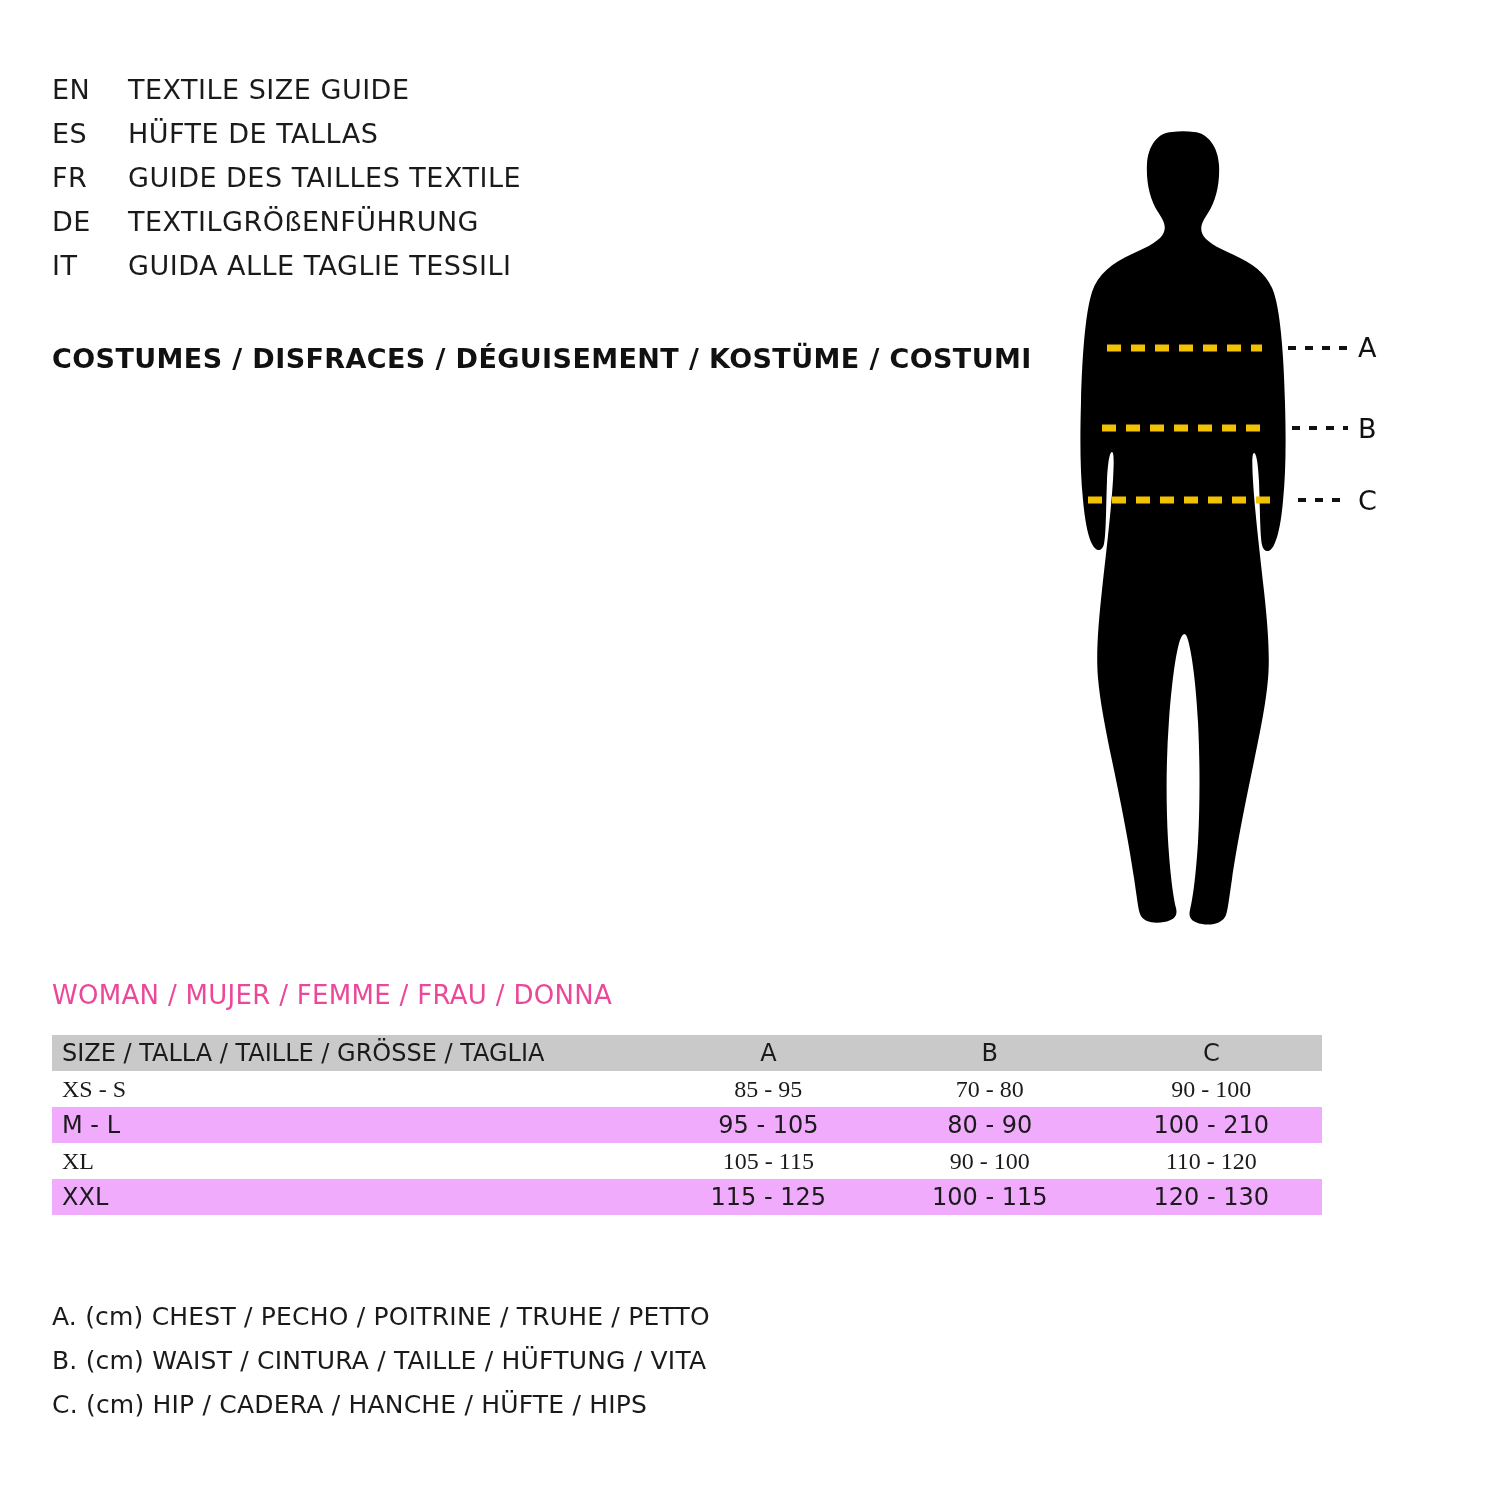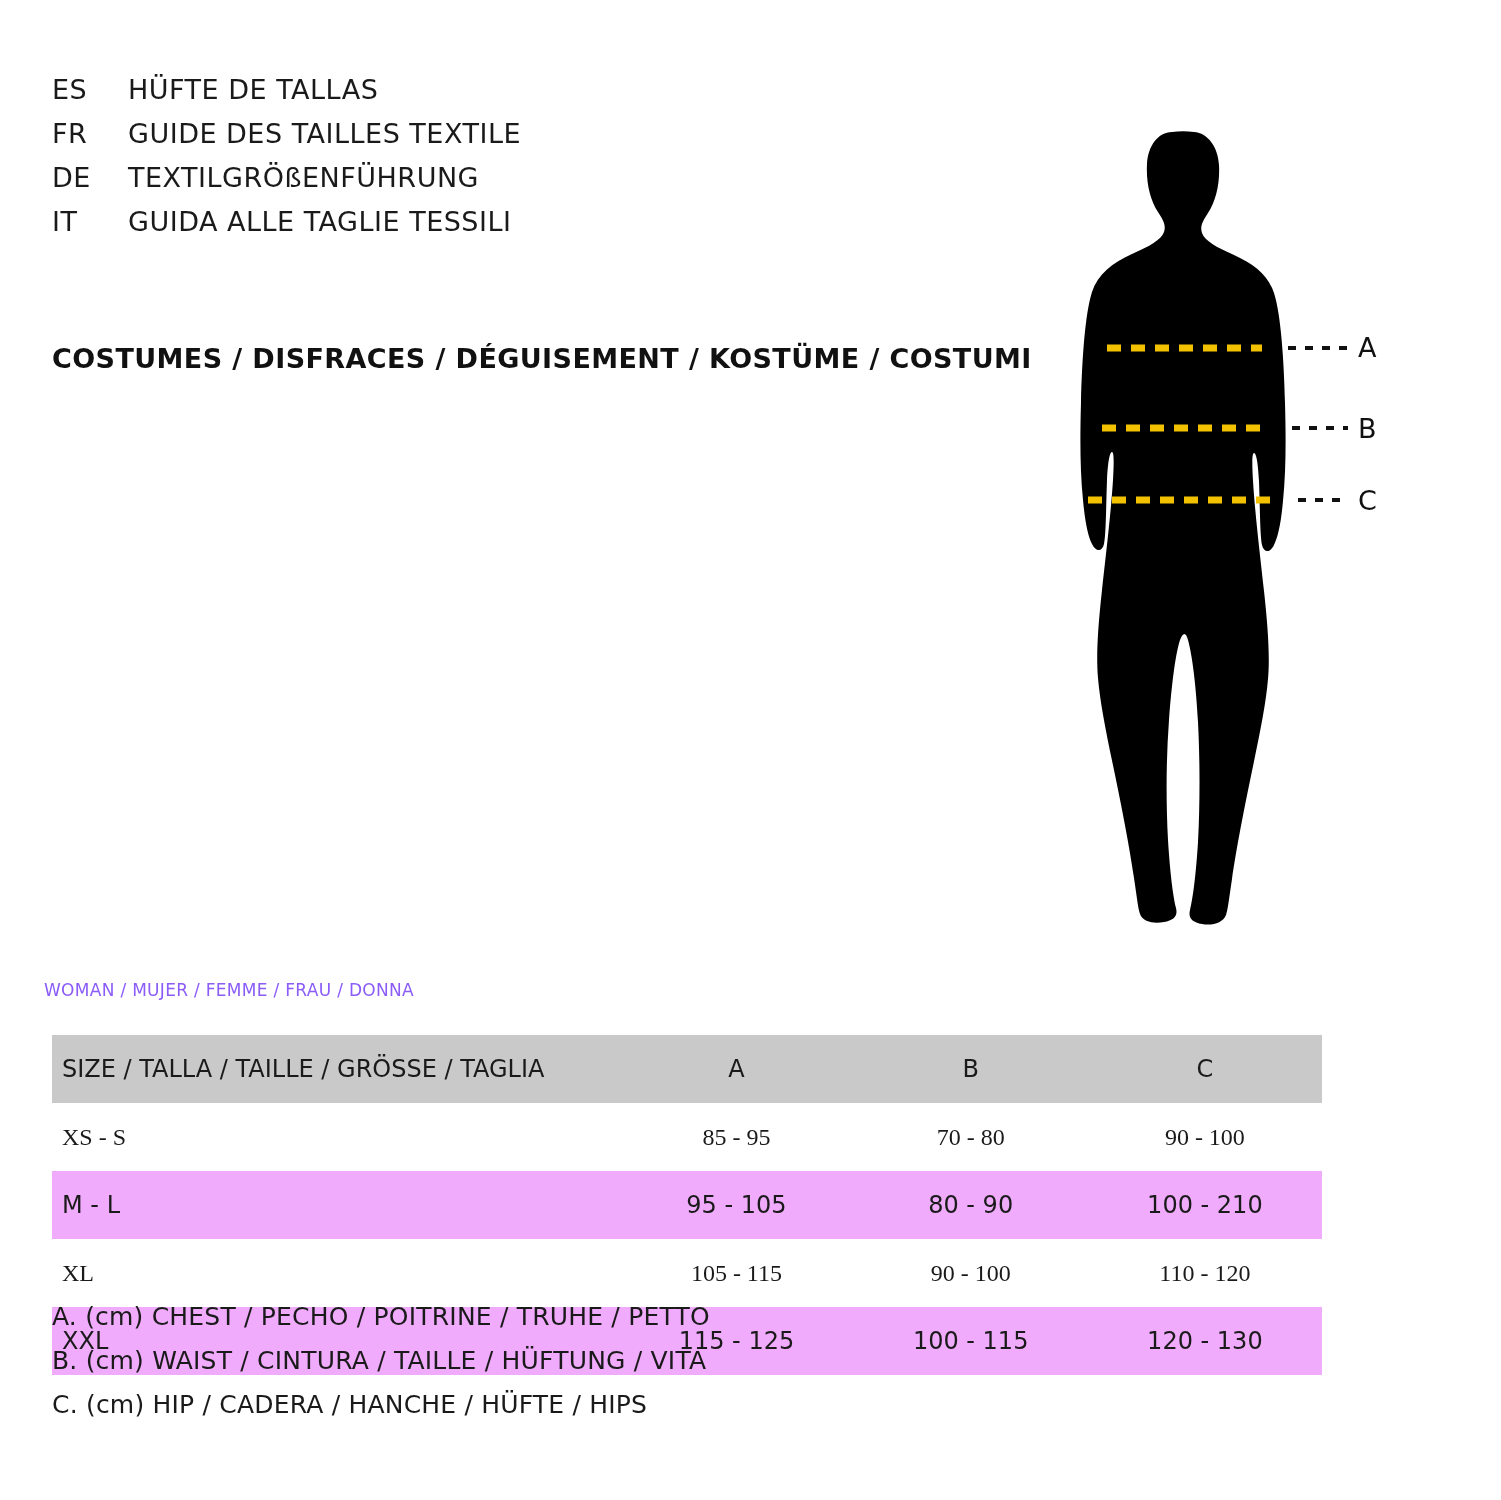--- a/index.html
+++ b/index.html
@@ -69,38 +69,38 @@
     color: #111111;
     font-family: "DejaVu Sans", sans-serif;
   }
   .label-a { left: 318px; top: 272px; }
   .label-b { left: 318px; top: 353px; }
   .label-c { left: 318px; top: 425px; }
 
   
   .table-caption {
     position: absolute;
-    left: 44px;
+    left: 52px;
     top: 980px;
-    font-size: 17px;
+    font-size: 26px;
     letter-spacing: 0.3px;
-    color: #8b5cf6;
+    color: #ec4899;
   }
   table.size-table {
     position: absolute;
     left: 52px;
     top: 1035px;
     width: 1270px;
     border-collapse: collapse;
     font-size: 24px;
     color: #1a1a1a;
   }
   table.size-table th,
   table.size-table td {
-    padding: 16px;
+    padding: 0;
     height: 36px;
     font-weight: normal;
     text-align: center;
     vertical-align: middle;
   }
   table.size-table th.col-size,
   table.size-table td.col-size {
     text-align: left;
     padding-left: 10px;
     width: 600px;
@@ -124,20 +124,24 @@
     letter-spacing: 0.2px;
     color: #1a1a1a;
     height: 44px;
     line-height: 44px;
   }
 </style>
 </head>
 <body>
 
 <div class="lang-block">
+  <div class="lang-row">
+    <span class="lang-code">EN</span>
+    <span class="lang-text">TEXTILE SIZE GUIDE</span>
+  </div>
   <div class="lang-row">
     <span class="lang-code">ES</span>
     <span class="lang-text">HÜFTE DE TALLAS</span>
   </div>
   <div class="lang-row">
     <span class="lang-code">FR</span>
     <span class="lang-text">GUIDE DES TAILLES TEXTILE</span>
   </div>
   <div class="lang-row">
     <span class="lang-code">DE</span>

